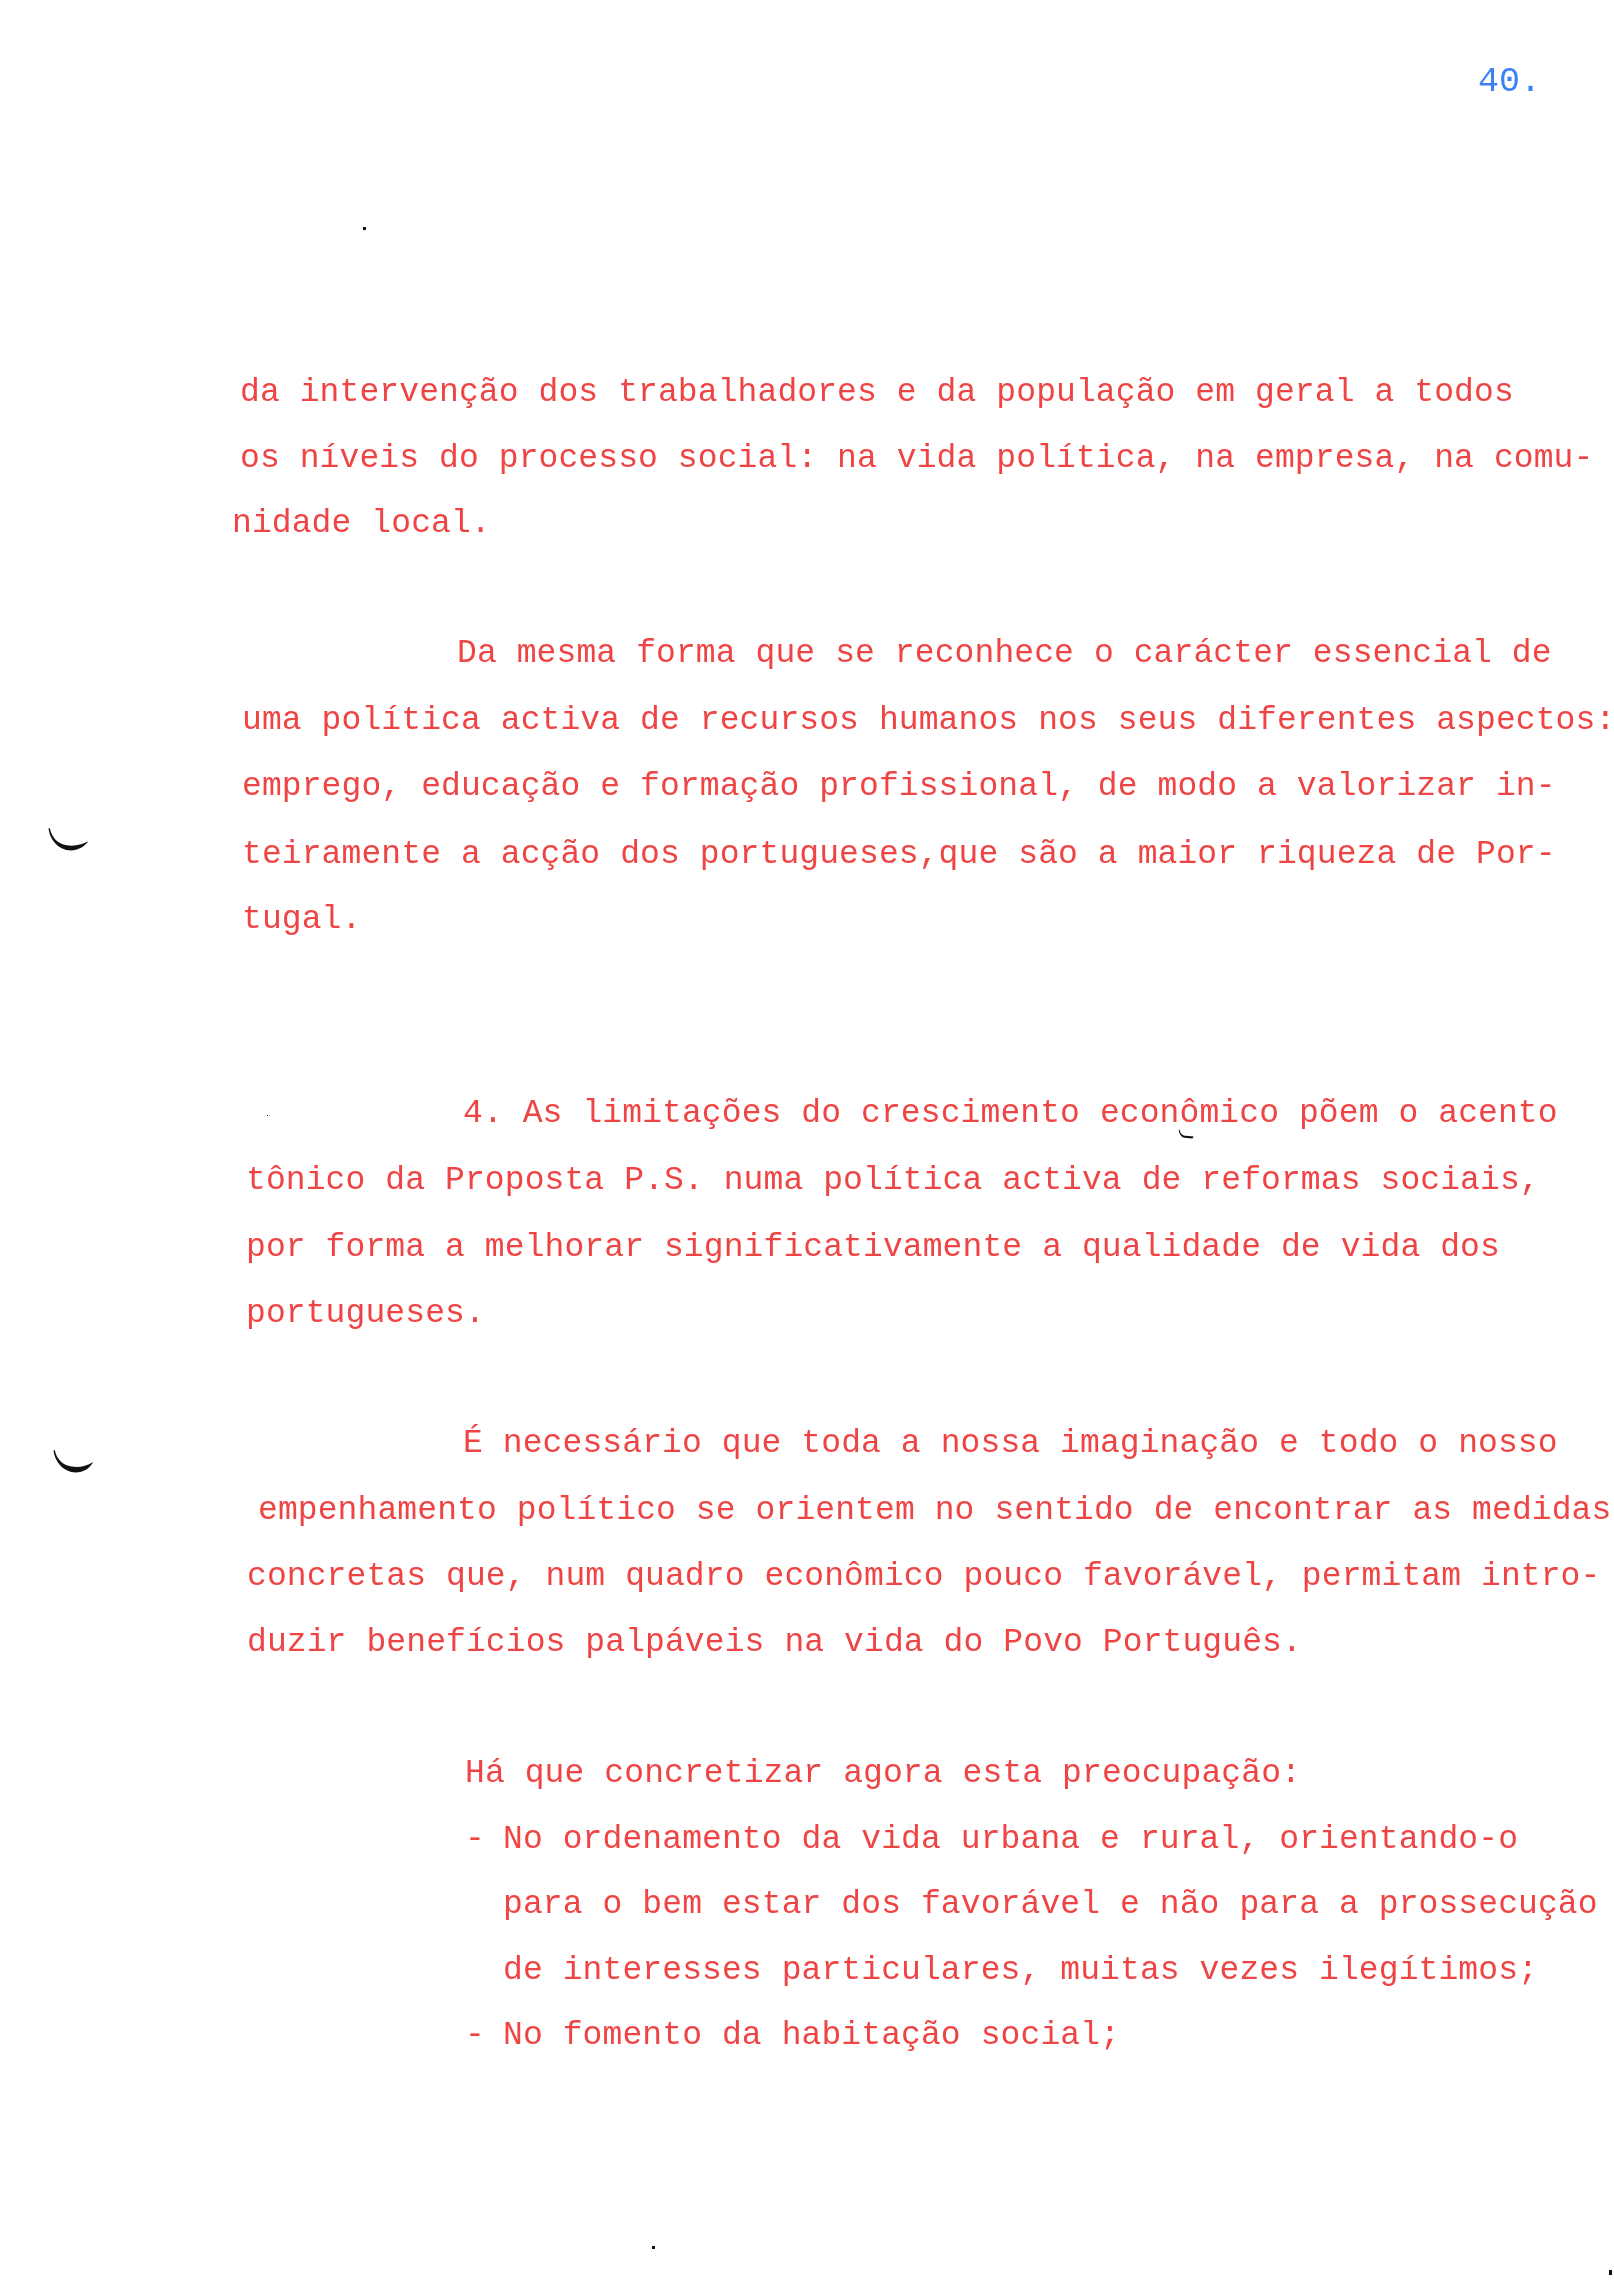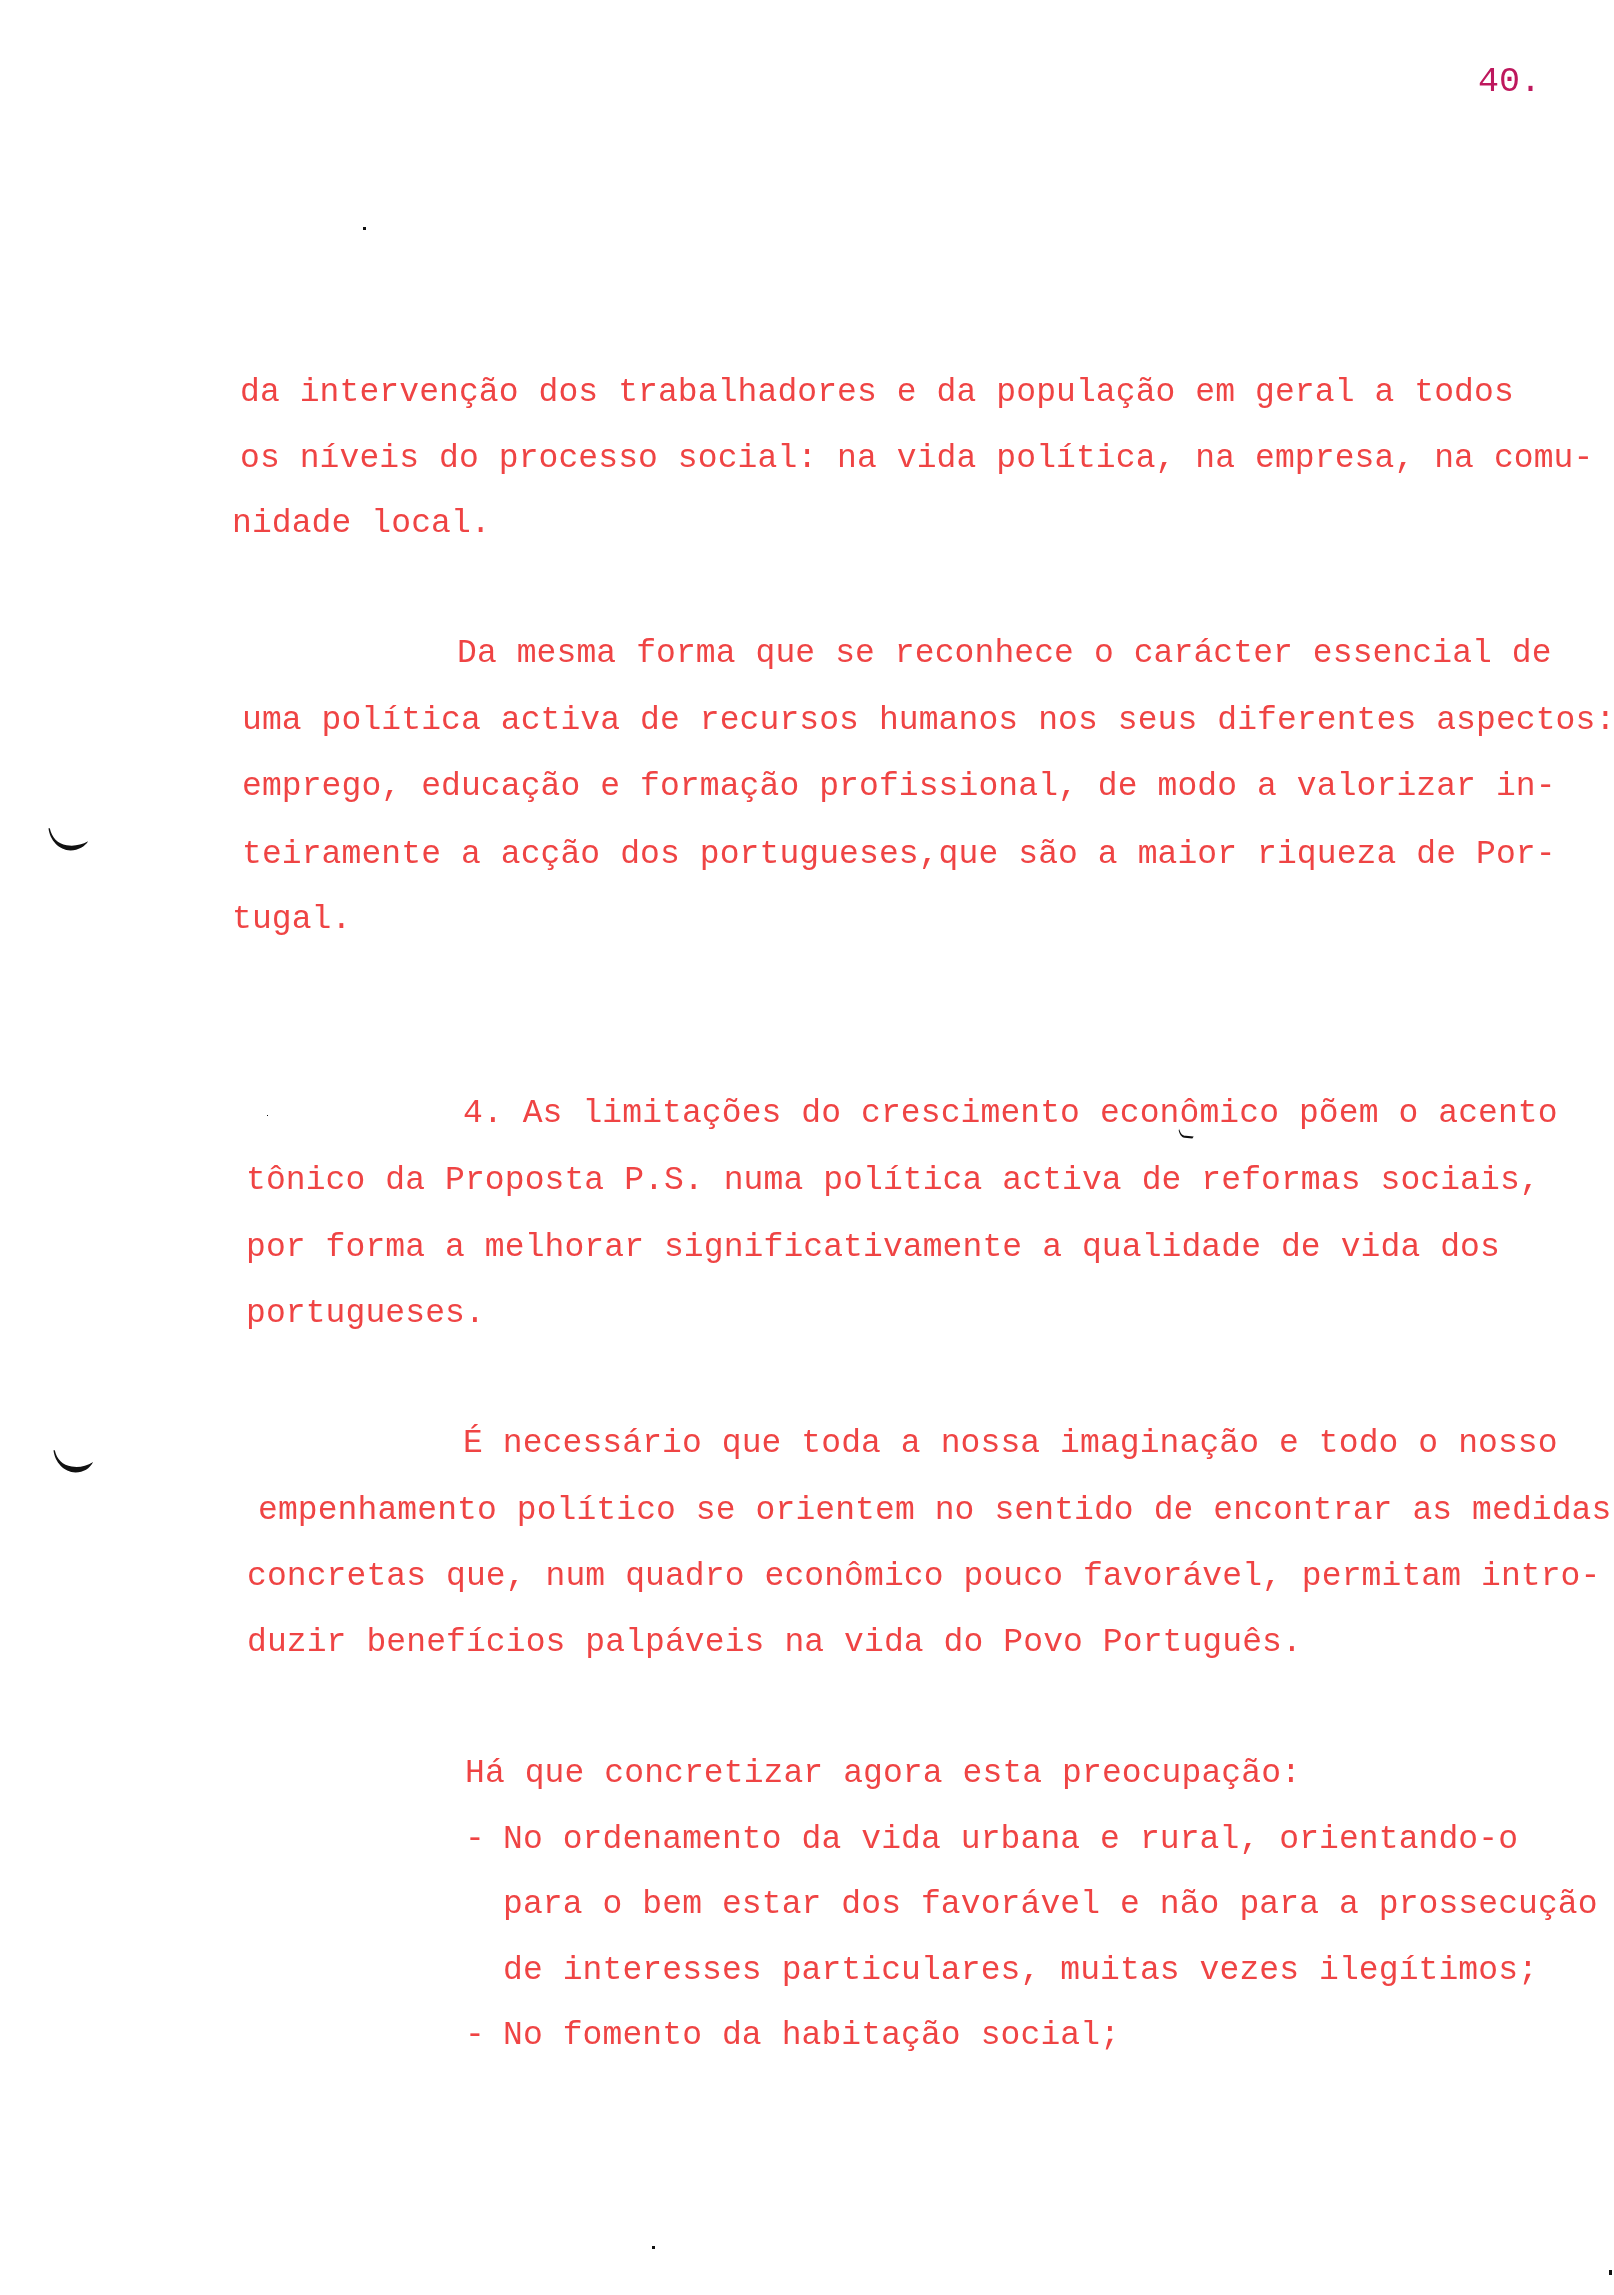--- a/index.html
+++ b/index.html
@@ -29,21 +29,21 @@
     white-space: pre;
     letter-spacing: 0.1px;
   }
   .page-number {
     position: absolute;
     left: 1478px;
     top: 65px;
     font-family: "Liberation Mono", "DejaVu Sans Mono", monospace;
     font-size: 35px;
     line-height: 35px;
-    color: #be185d;
+    color: #3b82f6;
     white-space: pre;
   }
   .margin-mark {
     position: absolute;
     width: 42px;
     height: 26px;
   }
   .speck {
     position: absolute;
     background: #111111;
@@ -60,21 +60,21 @@
     <div class="line" style="left:240px; top:376px;">da intervenção dos trabalhadores e da população em geral a todos</div>
     <div class="line" style="left:240px; top:442px;">os níveis do processo social: na vida política, na empresa, na comu-</div>
     <div class="line" style="left:232px; top:507px;">nidade local.</div>
   </div>
 
   <div>
     <div class="line" style="left:457px; top:637px;">Da mesma forma que se reconhece o carácter essencial de</div>
     <div class="line" style="left:242px; top:704px;">uma política activa de recursos humanos nos seus diferentes aspectos:</div>
     <div class="line" style="left:242px; top:770px;">emprego, educação e formação profissional, de modo a valorizar in-</div>
     <div class="line" style="left:242px; top:838px;">teiramente a acção dos portugueses,que são a maior riqueza de Por-</div>
-    <div class="line" style="left:232px; top:903px;">tugal.</div>
+    <div class="line" style="left:242px; top:903px;">tugal.</div>
   </div>
 
   <div>
     <div class="line" style="left:463px; top:1097px;">4. As limitações do crescimento econômico põem o acento</div>
     <div class="line" style="left:246px; top:1164px;">tônico da Proposta P.S. numa política activa de reformas sociais,</div>
     <div class="line" style="left:246px; top:1231px;">por forma a melhorar significativamente a qualidade de vida dos</div>
     <div class="line" style="left:246px; top:1297px;">portugueses.</div>
   </div>
 
   <div>

